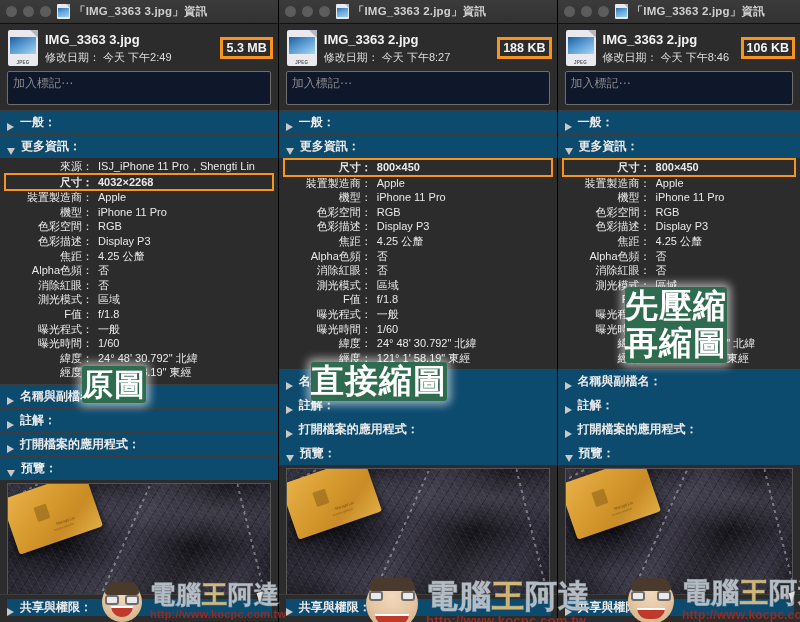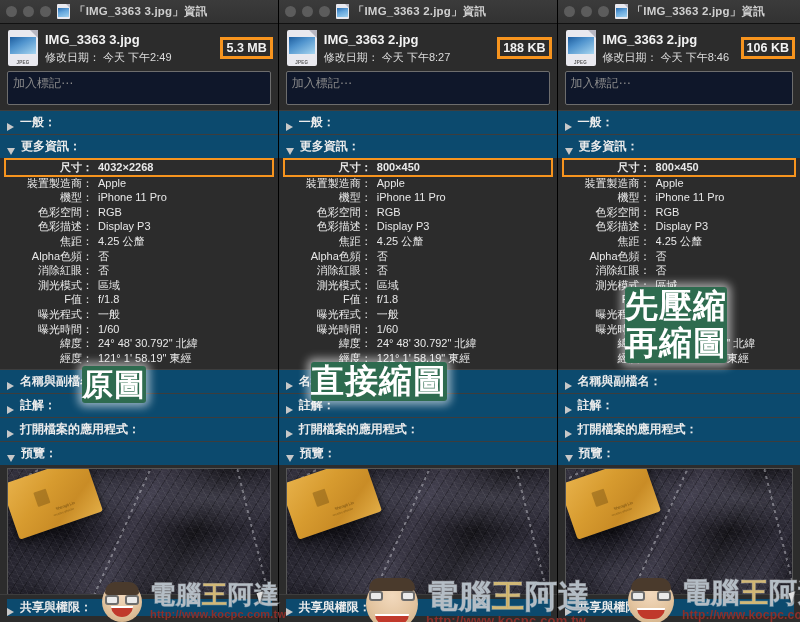--- a/index.html
+++ b/index.html
@@ -404,20 +404,24 @@
       <div class="sechdr">
         <span class="tri right"></span>
         <span>一般：</span>
       </div>
       <div class="sep"></div>
       <div class="sechdr">
         <span class="tri down"></span>
         <span>更多資訊：</span>
       </div>
       <div class="meta">
+        <div class="mrow">
+          <div class="mkey">來源：</div>
+          <div class="mval">ISJ_iPhone 11 Pro，Shengti Lin</div>
+        </div>
         <div class="mrow hl">
           <div class="mkey">尺寸：</div>
           <div class="mval">4032×2268</div>
         </div>
         <div class="mrow">
           <div class="mkey">裝置製造商：</div>
           <div class="mval">Apple</div>
         </div>
         <div class="mrow">
           <div class="mkey">機型：</div>

